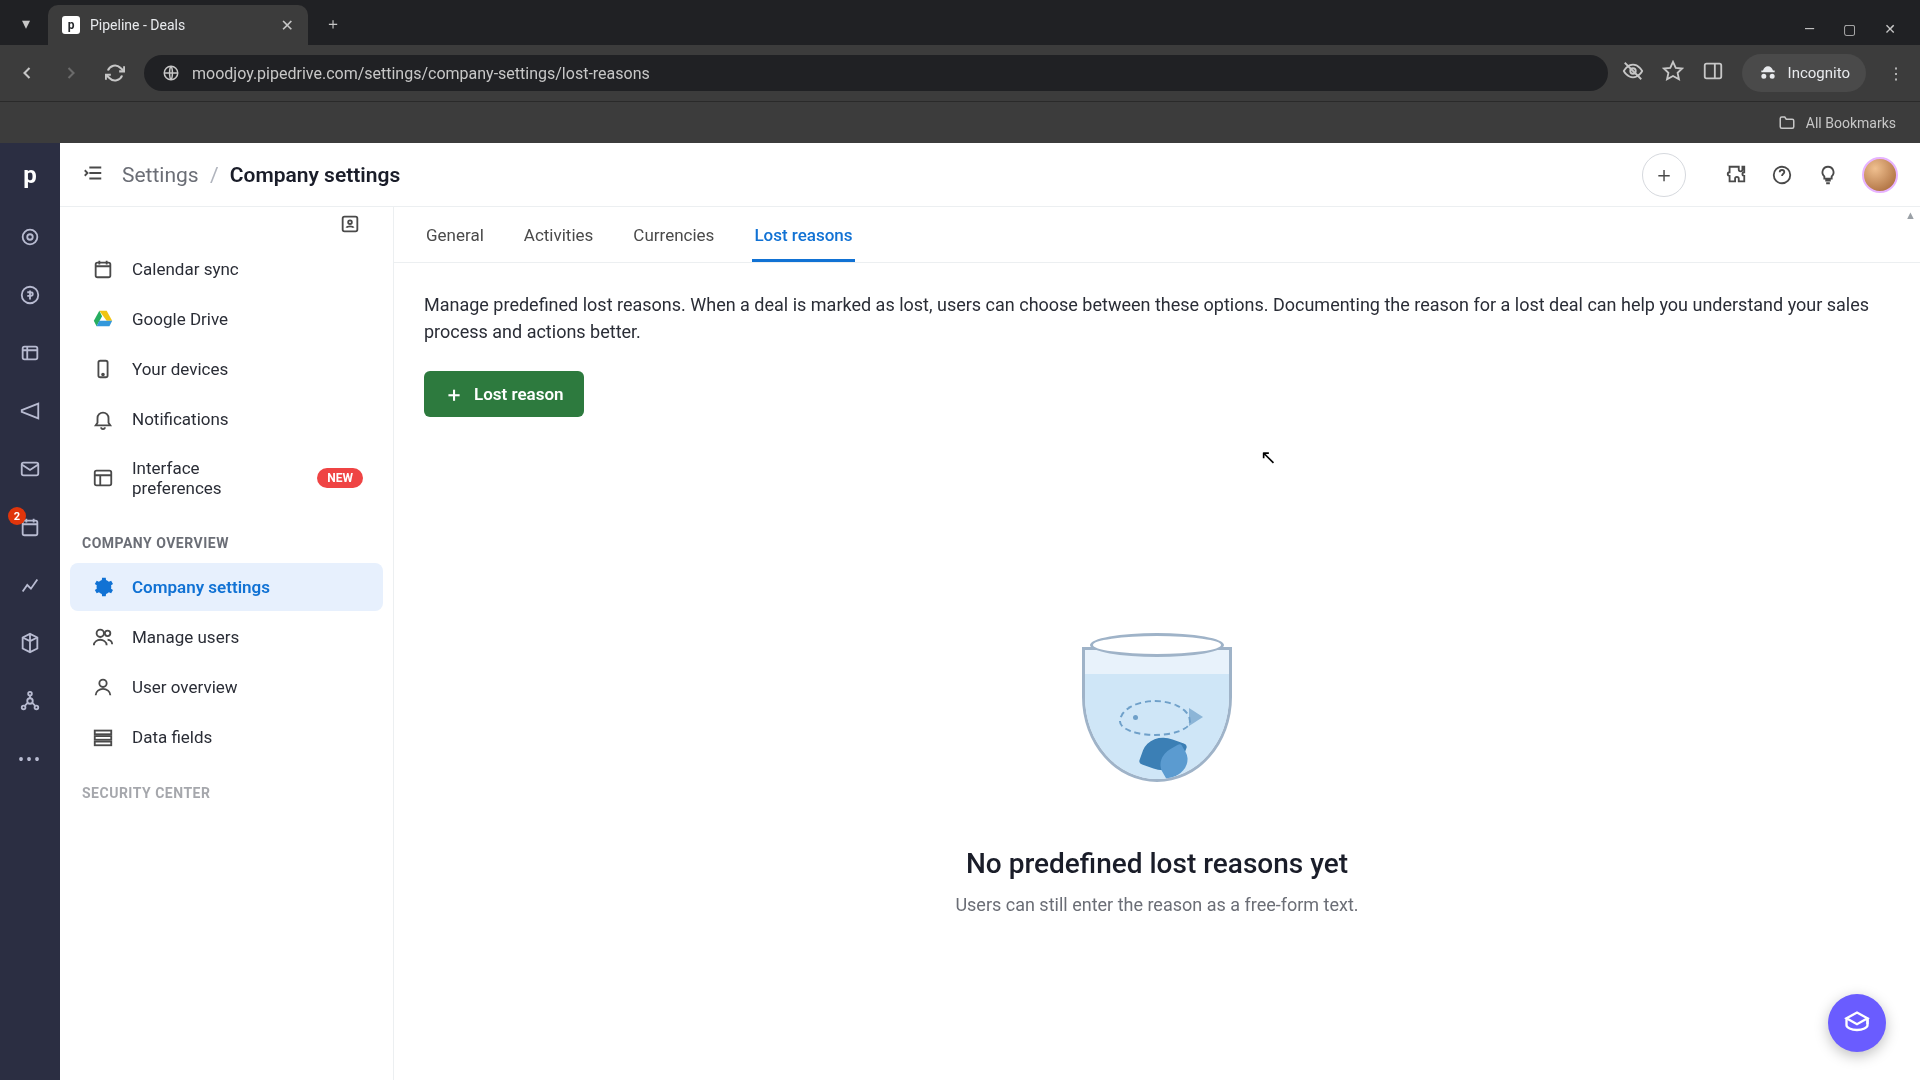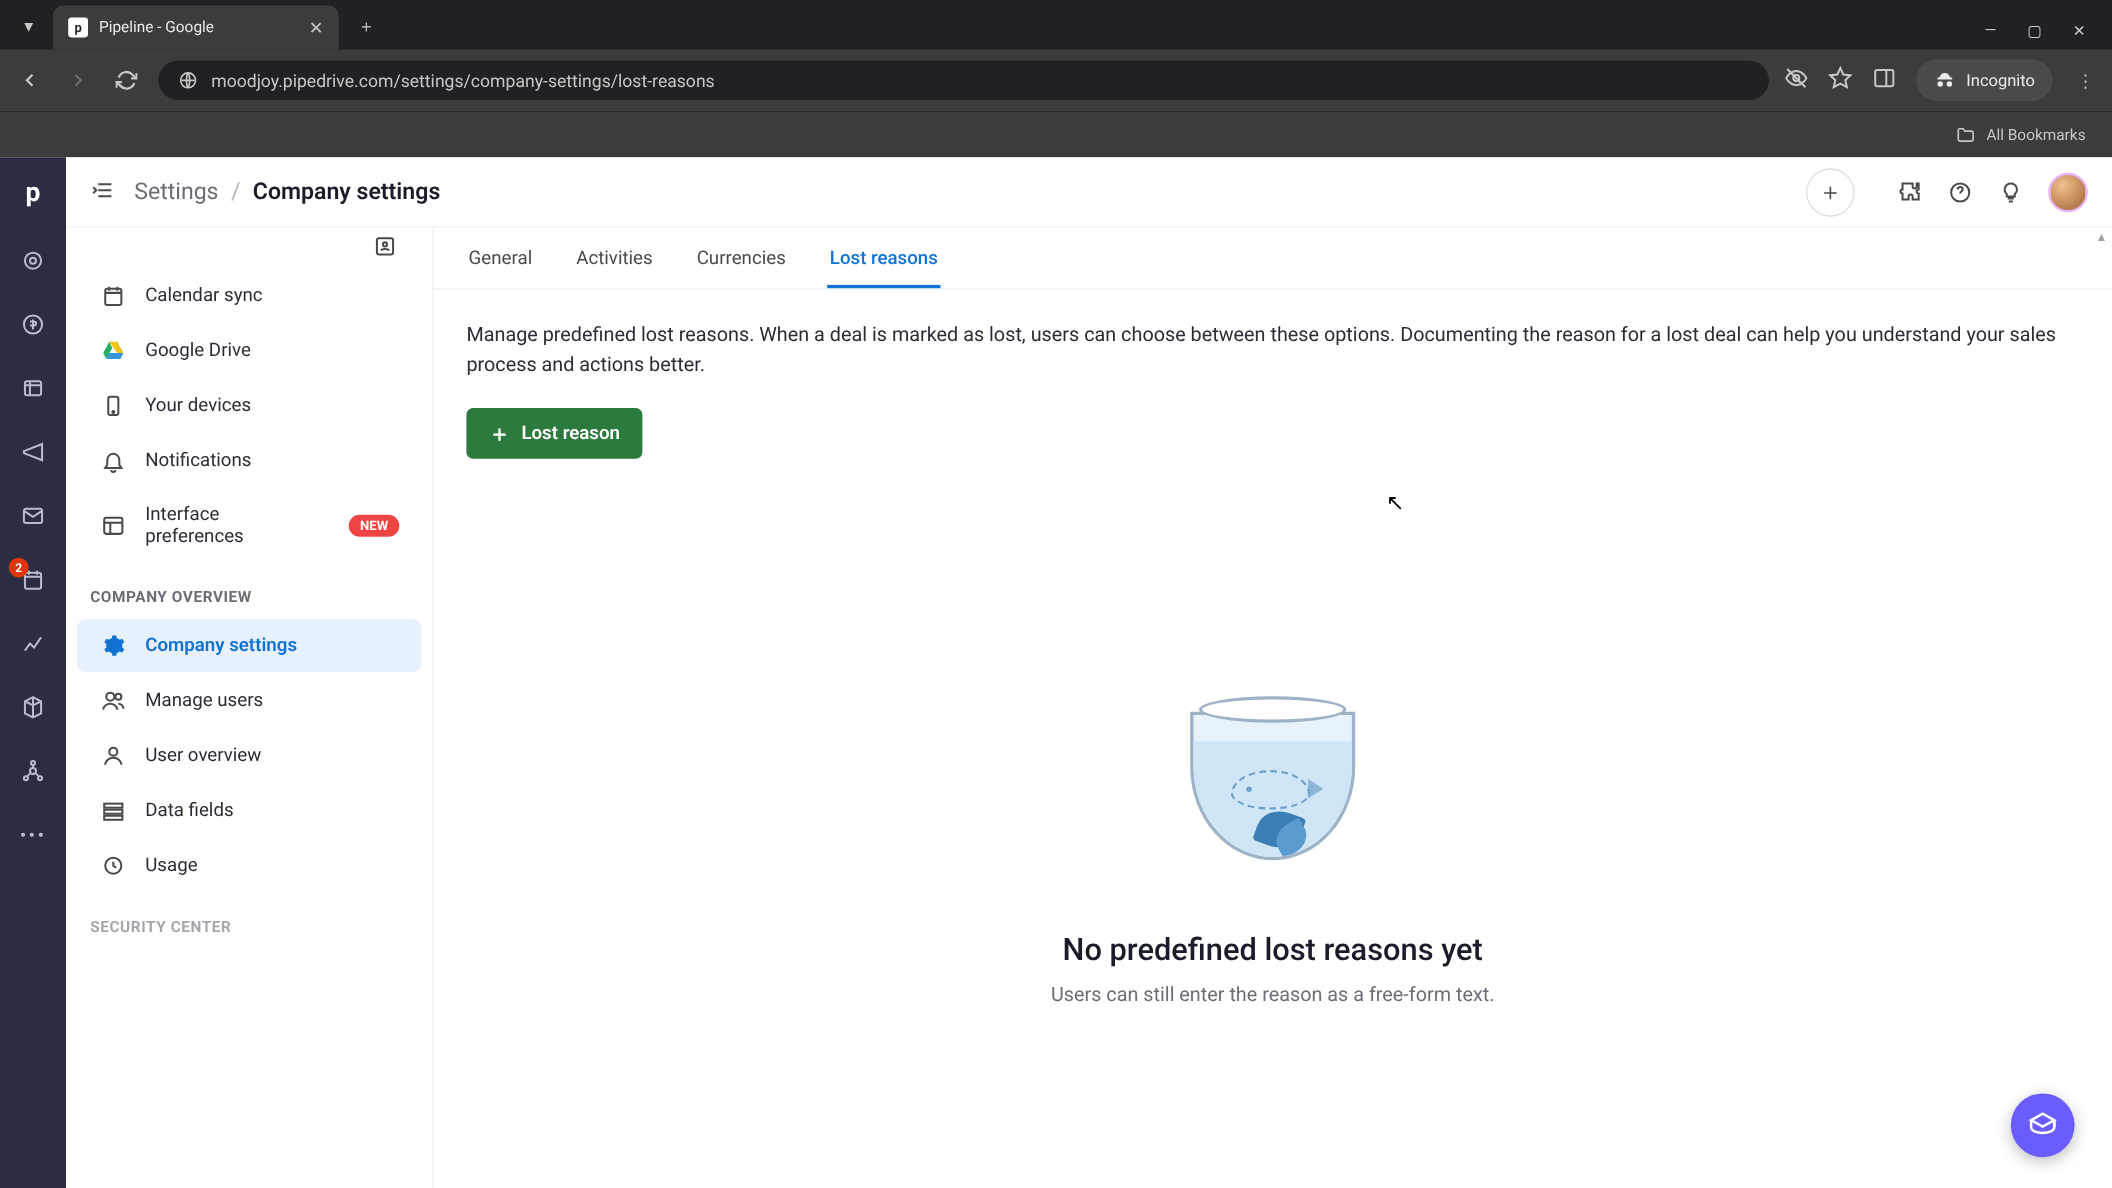--- a/index.html
+++ b/index.html
@@ -95,21 +95,21 @@
   
   .cursor { position:absolute; left:866px; top:238px; font-size:20px; color:#000; pointer-events:none; z-index:50; text-shadow:0 0 2px #fff;}
 </style>
 </head>
 <body>
 
 <div class="browser-chrome">
   <div class="tab-dropdown">▾</div>
   <div class="tab">
     <span class="favicon">p</span>
-    <span>Pipeline - Google</span>
+    <span>Pipeline - Deals</span>
     <span class="close">✕</span>
   </div>
   <div class="new-tab">＋</div>
   <div class="win-controls">
     <span>—</span>
     <span>▢</span>
     <span>✕</span>
   </div>
 </div>
 
@@ -363,29 +363,20 @@
         <div class="side-item">
           <span class="sic">
               <svg viewBox="0 0 24 24" fill="none" stroke="currentColor" stroke-width="2">
                 <rect x="3" y="5" width="18" height="4"></rect>
                 <rect x="3" y="11" width="18" height="4"></rect>
                 <rect x="3" y="17" width="18" height="4"></rect>
               </svg>
             </span>
           <span>Data fields</span>
         </div>
-        <div class="side-item">
-          <span class="sic">
-              <svg viewBox="0 0 24 24" fill="none" stroke="currentColor" stroke-width="2">
-                <circle cx="12" cy="12" r="8"></circle>
-                <path d="M12 8v4l3 2"></path>
-              </svg>
-            </span>
-          <span>Usage</span>
-        </div>
 
         <div class="section-title" style="opacity:0.6;">SECURITY CENTER</div>
       </div>
 
       <div class="content">
         <div class="tabs-row">
           <div class="tab-item">General</div>
           <div class="tab-item">Activities</div>
           <div class="tab-item">Currencies</div>
           <div class="tab-item active">Lost reasons</div>

